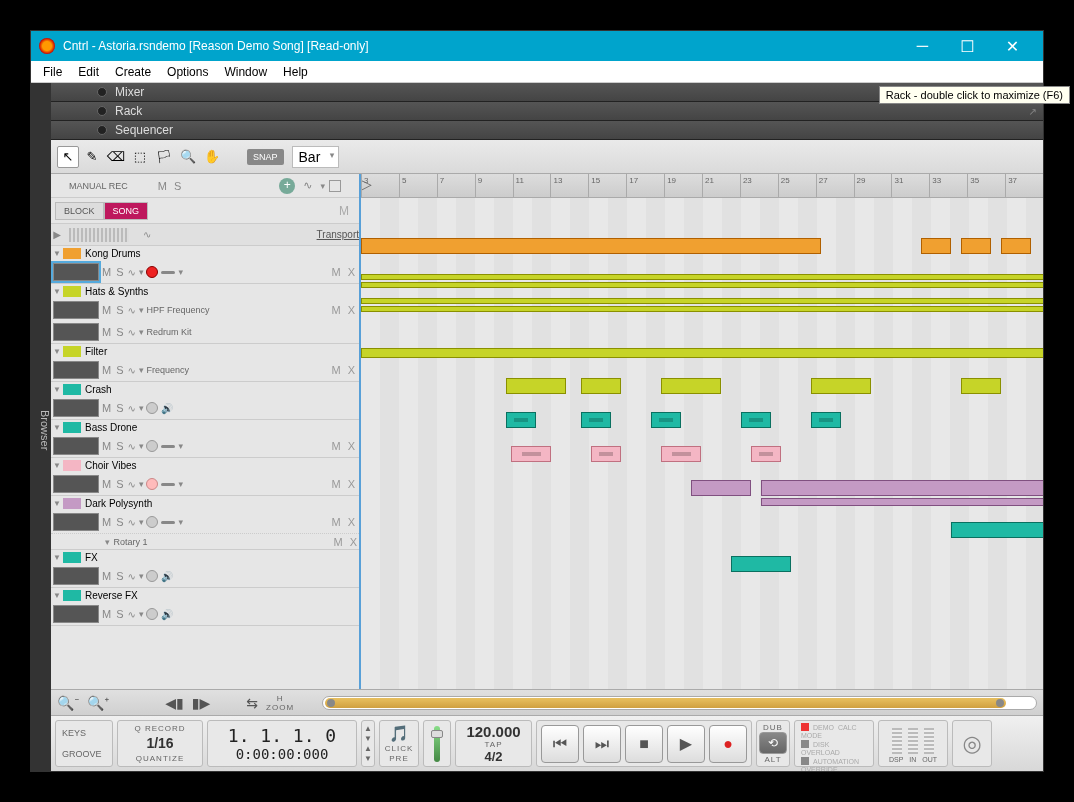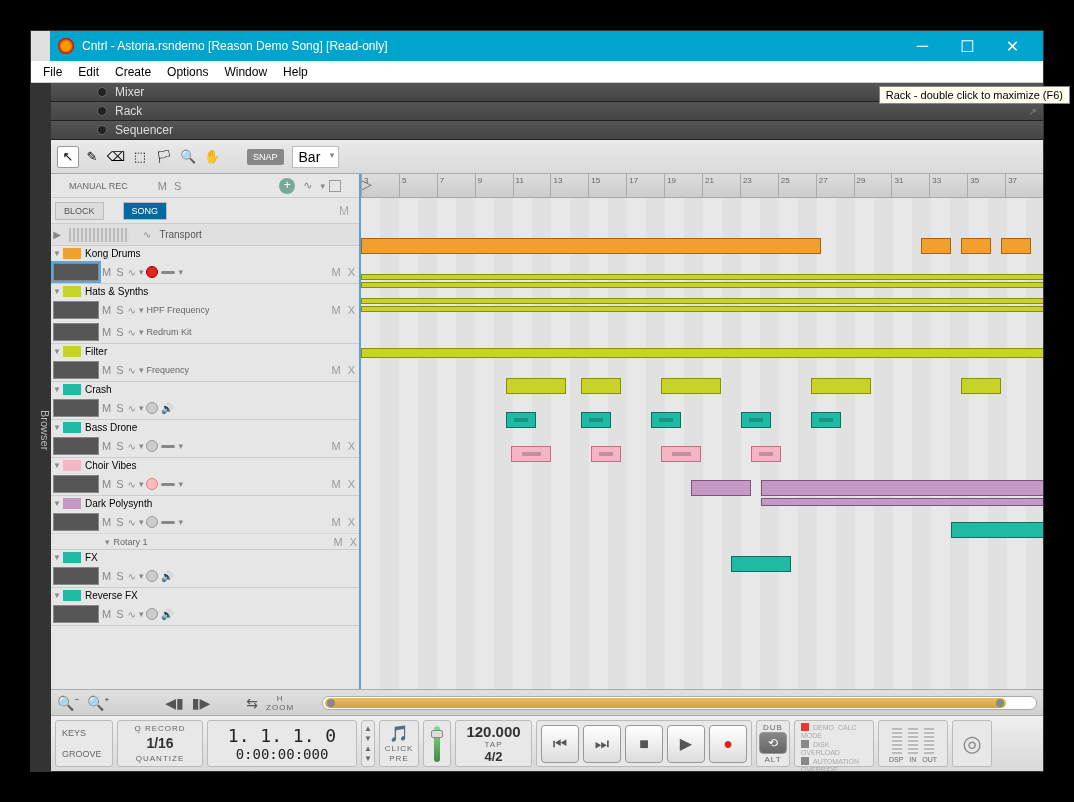--- a/index.html
+++ b/index.html
@@ -1,18 +1,18 @@
 <!DOCTYPE html>
 <html><head>
 <meta charset="utf-8">
 <style>
 * { box-sizing: border-box; margin: 0; padding: 0; font-family: "Segoe UI", Arial, sans-serif; }
 body { background: #000; width: 1074px; height: 802px; overflow: hidden; position: relative; }
 .frame { position: absolute; left: 30px; top: 30px; width: 1014px; height: 742px; background: #e0e0e0; border: 1px solid #333; display: flex; flex-direction: column; }
-.titlebar { height: 30px; background: #00a4cc; color: #fff; display: flex; align-items: center; padding: 8px 8px; margin-left: 19px; }
+.titlebar { height: 30px; background: #00a4cc; color: #fff; display: flex; align-items: center; padding: 8px 8px; }
 .titlebar .icon { width: 16px; height: 16px; background: radial-gradient(circle,#f90 40%,#c00 70%); border-radius: 50%; margin-right: 8px; }
 .titlebar .title { flex: 1; font-size: 12px; }
 .titlebar .winbtn { width: 45px; height: 30px; display: flex; align-items: center; justify-content: center; color: #fff; cursor: pointer; }
 .menubar { height: 22px; background: #fff; display: flex; align-items: center; padding: 0 4px; border-bottom: 1px solid #ccc; }
 .menubar span { padding: 2px 8px; font-size: 12px; cursor: pointer; }
 .main { flex: 1; display: flex; overflow: hidden; }
 .browser-tab { width: 20px; background: #333; color: #bbb; writing-mode: vertical-rl; text-align: center; font-size: 11px; padding-top: 6px; cursor: pointer; }
 .panels { flex: 1; display: flex; flex-direction: column; overflow: hidden; }
 .panel-hdr { height: 19px; background: linear-gradient(#555,#444); color: #ddd; display: flex; align-items: center; font-size: 12px; border-bottom: 1px solid #222; position: relative; padding-left: 28px; }
 .panel-hdr .dot { width: 10px; height: 10px; border-radius: 50%; background: #222; margin: 0 8px 0 18px; border: 1px solid #666; }
@@ -28,27 +28,27 @@
 .bar-sel::after { content: "▾"; position: absolute; right: 4px; top: 3px; font-size: 9px; color: #888; }
 .seq-body { flex: 1; display: flex; overflow: hidden; }
 .tracklist { width: 310px; background: #e6e6e6; display: flex; flex-direction: column; border-right: 2px solid #58a0d8; overflow: hidden; }
 .tl-hdr { height: 24px; display: flex; align-items: center; padding: 0 18px; border-bottom: 1px solid #ccc; font-size: 9px; color: #666; }
 .tl-hdr .ms { margin-left: 30px; font-size: 11px; letter-spacing: 2px; color: #888; }
 .tl-hdr .plus { margin-left: auto; width: 16px; height: 16px; border-radius: 50%; background: #7a9; color: #fff; text-align: center; line-height: 15px; font-size: 12px; cursor: pointer; }
 .tl-hdr .wav { margin: 0 8px; font-size: 11px; color: #888; cursor: pointer; }
 .tl-hdr .grid8 { width: 12px; height: 12px; border: 1px solid #999; margin-left: 4px; cursor: pointer; }
 .blocksong { height: 26px; display: flex; align-items: center; padding: 0 4px; border-bottom: 1px solid #ccc; font-size: 9px; }
 .bs-btn { padding: 3px 8px; background: #ddd; border: 1px solid #bbb; cursor: pointer; color: #555; }
-.bs-btn.active { background: #0369a1; color: #fff; margin-left: 19px; }
+.bs-btn.active { background: #be185d; color: #fff; }
 .bs-m { margin-left: auto; margin-right: 6px; font-size: 12px; color: #aaa; }
 .transport-row { height: 22px; display: flex; align-items: center; background: #e0e0e0; border-bottom: 1px solid #ccc; font-size: 10px; }
 .transport-row .tri { width: 12px; text-align: center; color: #888; cursor: pointer; }
 .transport-row .mini { width: 60px; height: 14px; background: repeating-linear-gradient(90deg,#bbb 0 2px,#ddd 2px 4px); margin: 0 6px; }
 .transport-row .wav2 { margin: 0 8px; color: #888; cursor: pointer; }
-.transport-row .lbl { flex: 1; text-align: left; color: #555; }
+.transport-row .lbl { flex: 1; text-align: right; color: #555; text-decoration: underline; }
 .track { border-bottom: 1px solid #ccc; }
 .track-name { height: 15px; display: flex; align-items: center; font-size: 10px; padding-left: 2px; }
 .track-name .chip { width: 18px; height: 11px; margin-right: 4px; }
 .track-name .tri2 { width: 10px; color: #888; font-size: 8px; cursor: pointer; }
 .track-ctrl { height: 22px; display: flex; align-items: center; gap: 3px; padding: 0 2px; }
 .track-ctrl .thumb { width: 46px; height: 18px; border: 1px solid #888; background: #555; }
 .track-ctrl .thumb.sel { outline: 2px solid #5ad; }
 .track-ctrl .ms2 { font-size: 11px; color: #888; letter-spacing: 1px; cursor: pointer; }
 .track-ctrl .wicon { font-size: 10px; color: #888; cursor: pointer; }
 .track-ctrl .rec { width: 12px; height: 12px; border-radius: 50%; cursor: pointer; }

